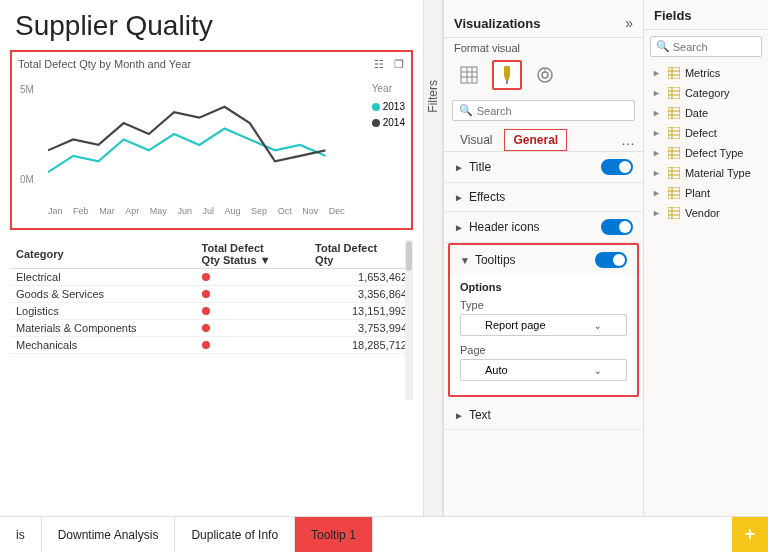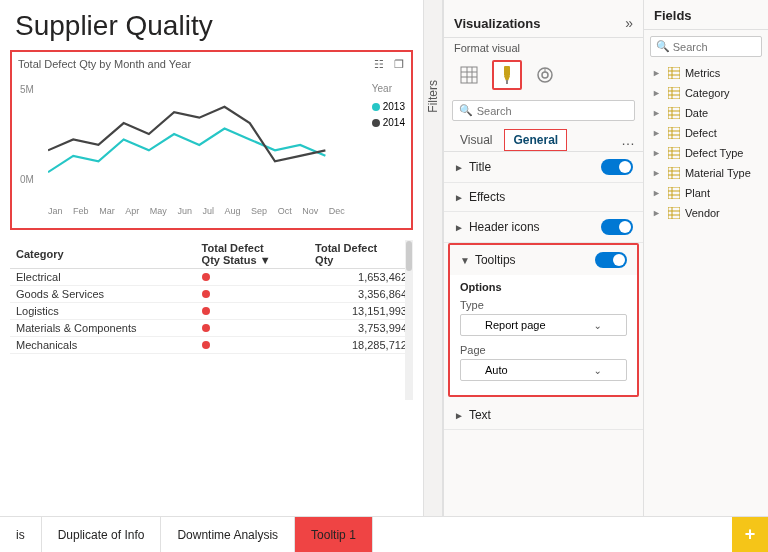--- a/index.html
+++ b/index.html
@@ -319,21 +319,21 @@
       font-size: 12px;
       padding: 3px 8px;
       cursor: pointer;
       color: #555;
       border: none;
       background: transparent;
     }
 
     .viz-tab.active {
       border: 1px solid #e84141;
-      color: #0c4a6e;
+      color: #b91c1c;
       font-weight: 600;
       background: #fff;
     }
 
     .viz-tab-dots {
       margin-left: auto;
       color: #555;
       cursor: pointer;
       font-size: 14px;
     }
@@ -882,23 +882,23 @@
       </div>
     </div>
   </div>
 </div>
 
 <div class="bottom-tabs">
   <div class="bottom-tab">
     <span>is</span>
   </div>
   <div class="bottom-tab">
-    <span>Duplicate of Info</span>
+    <span>Downtime Analysis</span>
   </div>
   <div class="bottom-tab">
-    <span>Downtime Analysis</span>
+    <span>Duplicate of Info</span>
   </div>
   <div class="bottom-tab tooltip1-tab">
     <span>Tooltip 1</span>
   </div>
   <div class="spacer-tab"></div>
   <button class="add-tab-btn">+</button>
 </div>
 
 </body></html>

